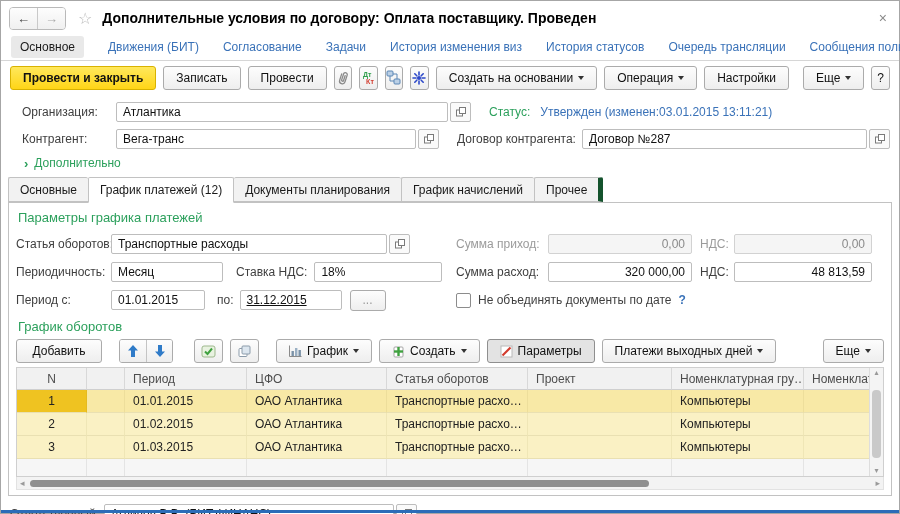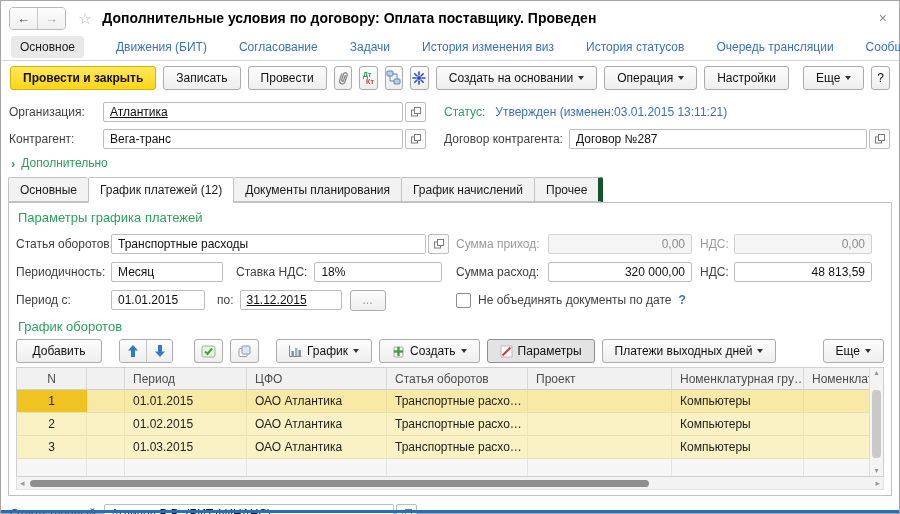--- a/index.html
+++ b/index.html
@@ -10,38 +10,38 @@
   
   .titlebar{height:30px;display:flex;align-items:center;padding:2px 8px 0 8px;}
   .navgroup{display:flex;border:1px solid #B9B9B9;border-radius:4px;overflow:hidden;background:#FBFBFB;}
   .navbtn{width:27px;height:21px;display:flex;align-items:center;justify-content:center;font-size:13px;color:#444;background:linear-gradient(#FDFDFD,#F0F0F0);}
   .navbtn+.navbtn{border-left:1px solid #C9C9C9;color:#A9A9A9;}
   .star{font-size:16px;color:#B9B9B9;margin:0 10px 0 12px;}
   .wtitle{font-size:14px;font-weight:bold;color:#000;white-space:nowrap;}
   .close{margin-left:auto;color:#8A8A8A;font-size:14px;padding:0 4px;cursor:default;}
 
   
-  .navbar{height:27px;display:flex;align-items:center;gap:32px;padding:0 10px;border-bottom:1px solid #D6D6D6;}
+  .navbar{height:27px;display:flex;align-items:center;gap:24px;padding:0 10px;border-bottom:1px solid #D6D6D6;}
   .navlink{color:#3A72B8;white-space:nowrap;}
   .navlink.active{color:#1A1A1A;text-decoration:none;background:#E9E9E9;border-radius:3px;padding:4px 9px;}
   .caret{width:0;height:0;border-left:3.5px solid transparent;border-right:3.5px solid transparent;border-top:4px solid #333;display:inline-block;}
 
   
   .cmdbar{height:33px;display:flex;align-items:center;gap:7px;padding:0 9px;}
   .btn{height:24px;padding:0 12px;background:linear-gradient(#FDFDFD,#EEEEEE);border:1px solid #ABABAB;border-radius:3px;font-size:12px;color:#111;display:inline-flex;align-items:center;gap:5px;white-space:nowrap;box-sizing:border-box;}
   .btn.primary{background:linear-gradient(#FFE85C,#FFD517);border-color:#D8B200;font-weight:bold;}
   .btn.pressed{background:#E3E3E3;border-color:#8F8F8F;}
   .iconbtn{width:29px;padding:0;justify-content:center;}
   .spacer{flex:1;}
   .dtkt{font-size:7px;line-height:7px;font-weight:bold;text-align:left;}
   .dtkt .dt{color:#2E9E4A;}
   .dtkt .kt{color:#D23B2E;margin-left:3px;}
 
   
-  .formarea{padding:4px 9px 0 8px;}
+  .formarea{padding:4px 9px 0 21px;}
   .frow{display:flex;align-items:center;height:27px;}
   .lbl{color:#3F3F3F;white-space:nowrap;}
   .lbl.gray{color:#9B9B9B;}
   .lbl.green{color:#2CA05C;}
   .input{border:1px solid #BDBDBD;border-radius:2px;background:#fff;height:20px;display:flex;align-items:center;padding:0 6px;color:#111;box-sizing:border-box;white-space:nowrap;overflow:hidden;}
   .input.num{justify-content:flex-end;}
   .input.disabled{background:#F5F5F5;color:#8A8A8A;border-color:#D2D2D2;}
   .fieldbtn{width:21px;height:20px;border:1px solid #BDBDBD;border-radius:2px;background:#FAFAFA;display:flex;align-items:center;justify-content:center;margin-left:2px;box-sizing:border-box;flex:none;}
   .statuslink{color:#3A72B8;white-space:nowrap;}
   .greenlink{color:#2CA05C;display:flex;align-items:center;gap:6px;height:22px;padding-left:2px;}
@@ -178,21 +178,21 @@
         <span class="caret"></span>
       </div>
     <div class="btn iconbtn">
         <span>?</span>
       </div>
   </div>
 
   <div class="formarea">
     <div class="frow">
       <span class="lbl" style="width:94px;">Организация:</span>
-      <div class="input" style="width:300px;text-decoration:underline;">Атлантика</div>
+      <div class="input" style="width:332px;">Атлантика</div>
       <div class="fieldbtn">
           <svg width="10" height="10" viewBox="0 0 10 10">
             <rect x="0.5" y="3" width="6" height="6" fill="#fff" stroke="#7A7A7A"></rect>
             <rect x="3.5" y="0.5" width="6" height="6" fill="#fff" stroke="#7A7A7A"></rect>
           </svg>
         </div>
       <span class="lbl green" style="margin-left:18px;">Статус:</span>
       <span class="statuslink" style="margin-left:10px;">Утвержден (изменен:03.01.2015 13:11:21)</span>
     </div>
     <div class="frow">
@@ -225,21 +225,21 @@
     <div class="tab">Документы планирования</div>
     <div class="tab">График начислений</div>
     <div class="tab">Прочее</div>
   </div>
 
   <div class="panel">
     <div class="sect">Параметры графика платежей</div>
 
     <div class="prow">
       <span class="lbl" style="width:95px;">Статья оборотов:</span>
-      <div class="input" style="width:315px;">Транспортные расходы</div>
+      <div class="input" style="width:276px;">Транспортные расходы</div>
       <div class="fieldbtn">
           <svg width="10" height="10" viewBox="0 0 10 10">
             <rect x="0.5" y="3" width="6" height="6" fill="#fff" stroke="#7A7A7A"></rect>
             <rect x="3.5" y="0.5" width="6" height="6" fill="#fff" stroke="#7A7A7A"></rect>
           </svg>
         </div>
       <div class="rgt">
         <span class="lbl gray" style="width:92px;">Сумма приход:</span>
         <div class="input num disabled" style="width:144px;">0,00</div>
         <span class="lbl gray" style="width:34px;margin-left:8px;">НДС:</span>

